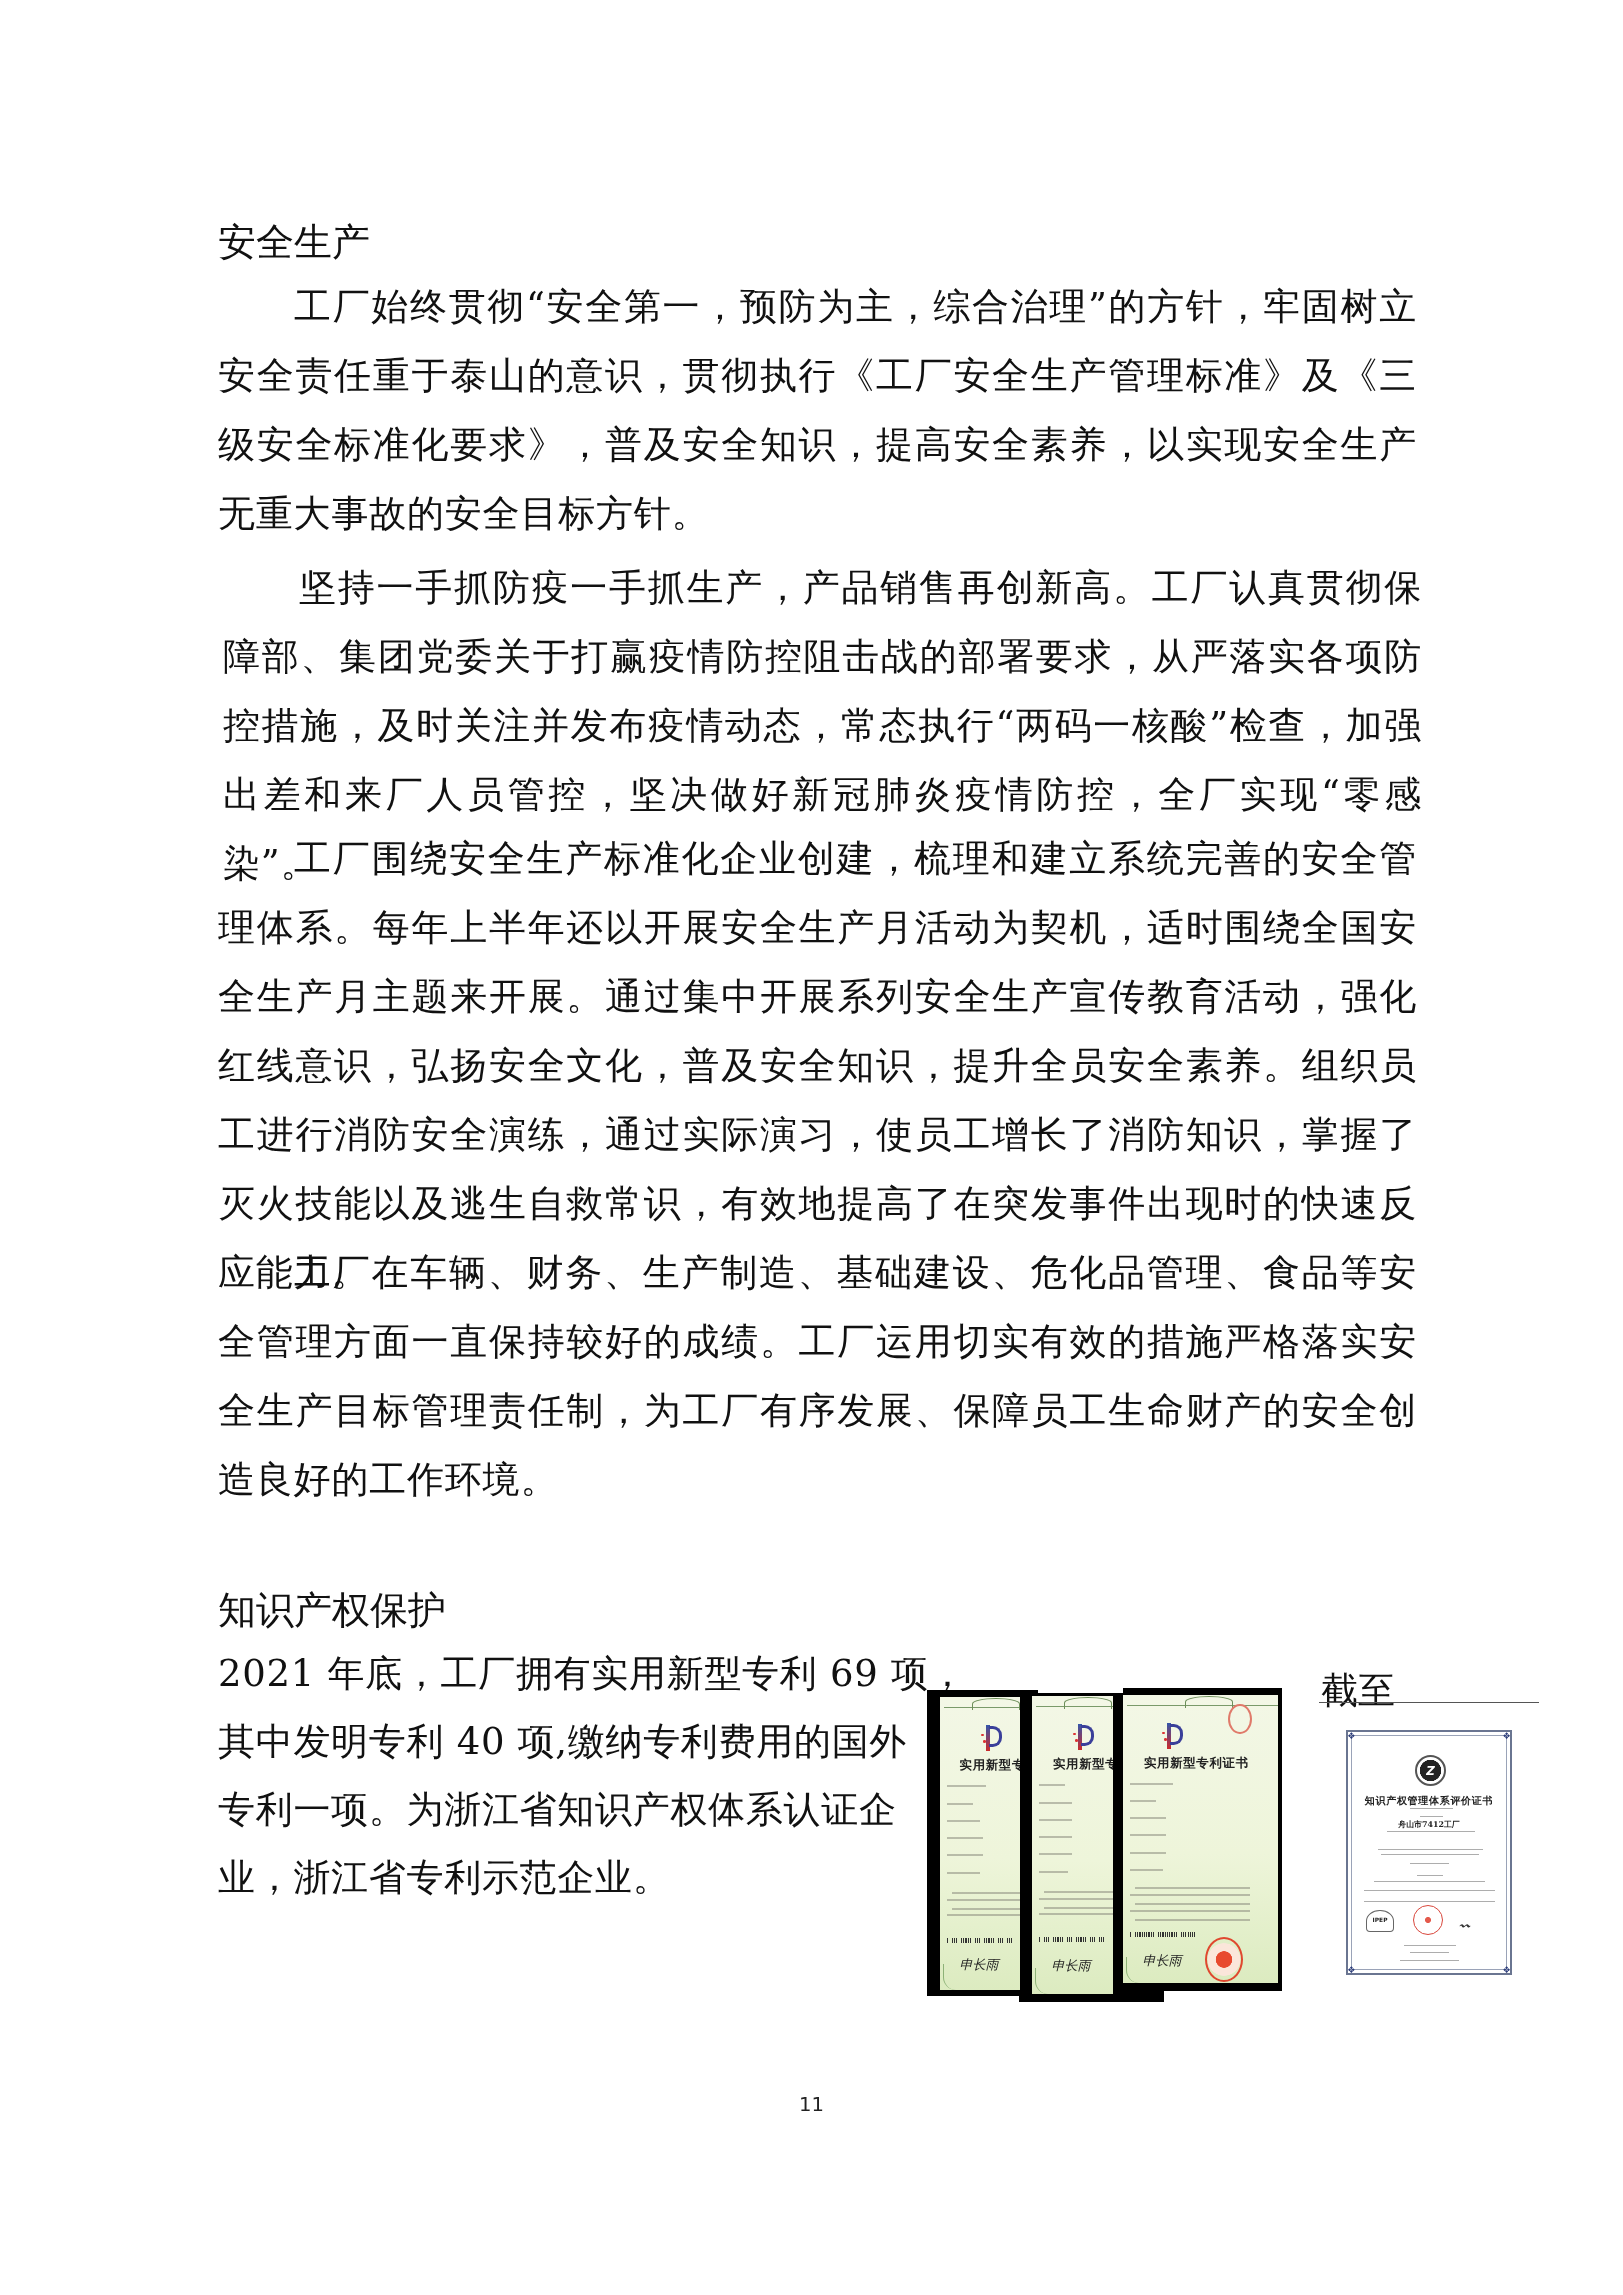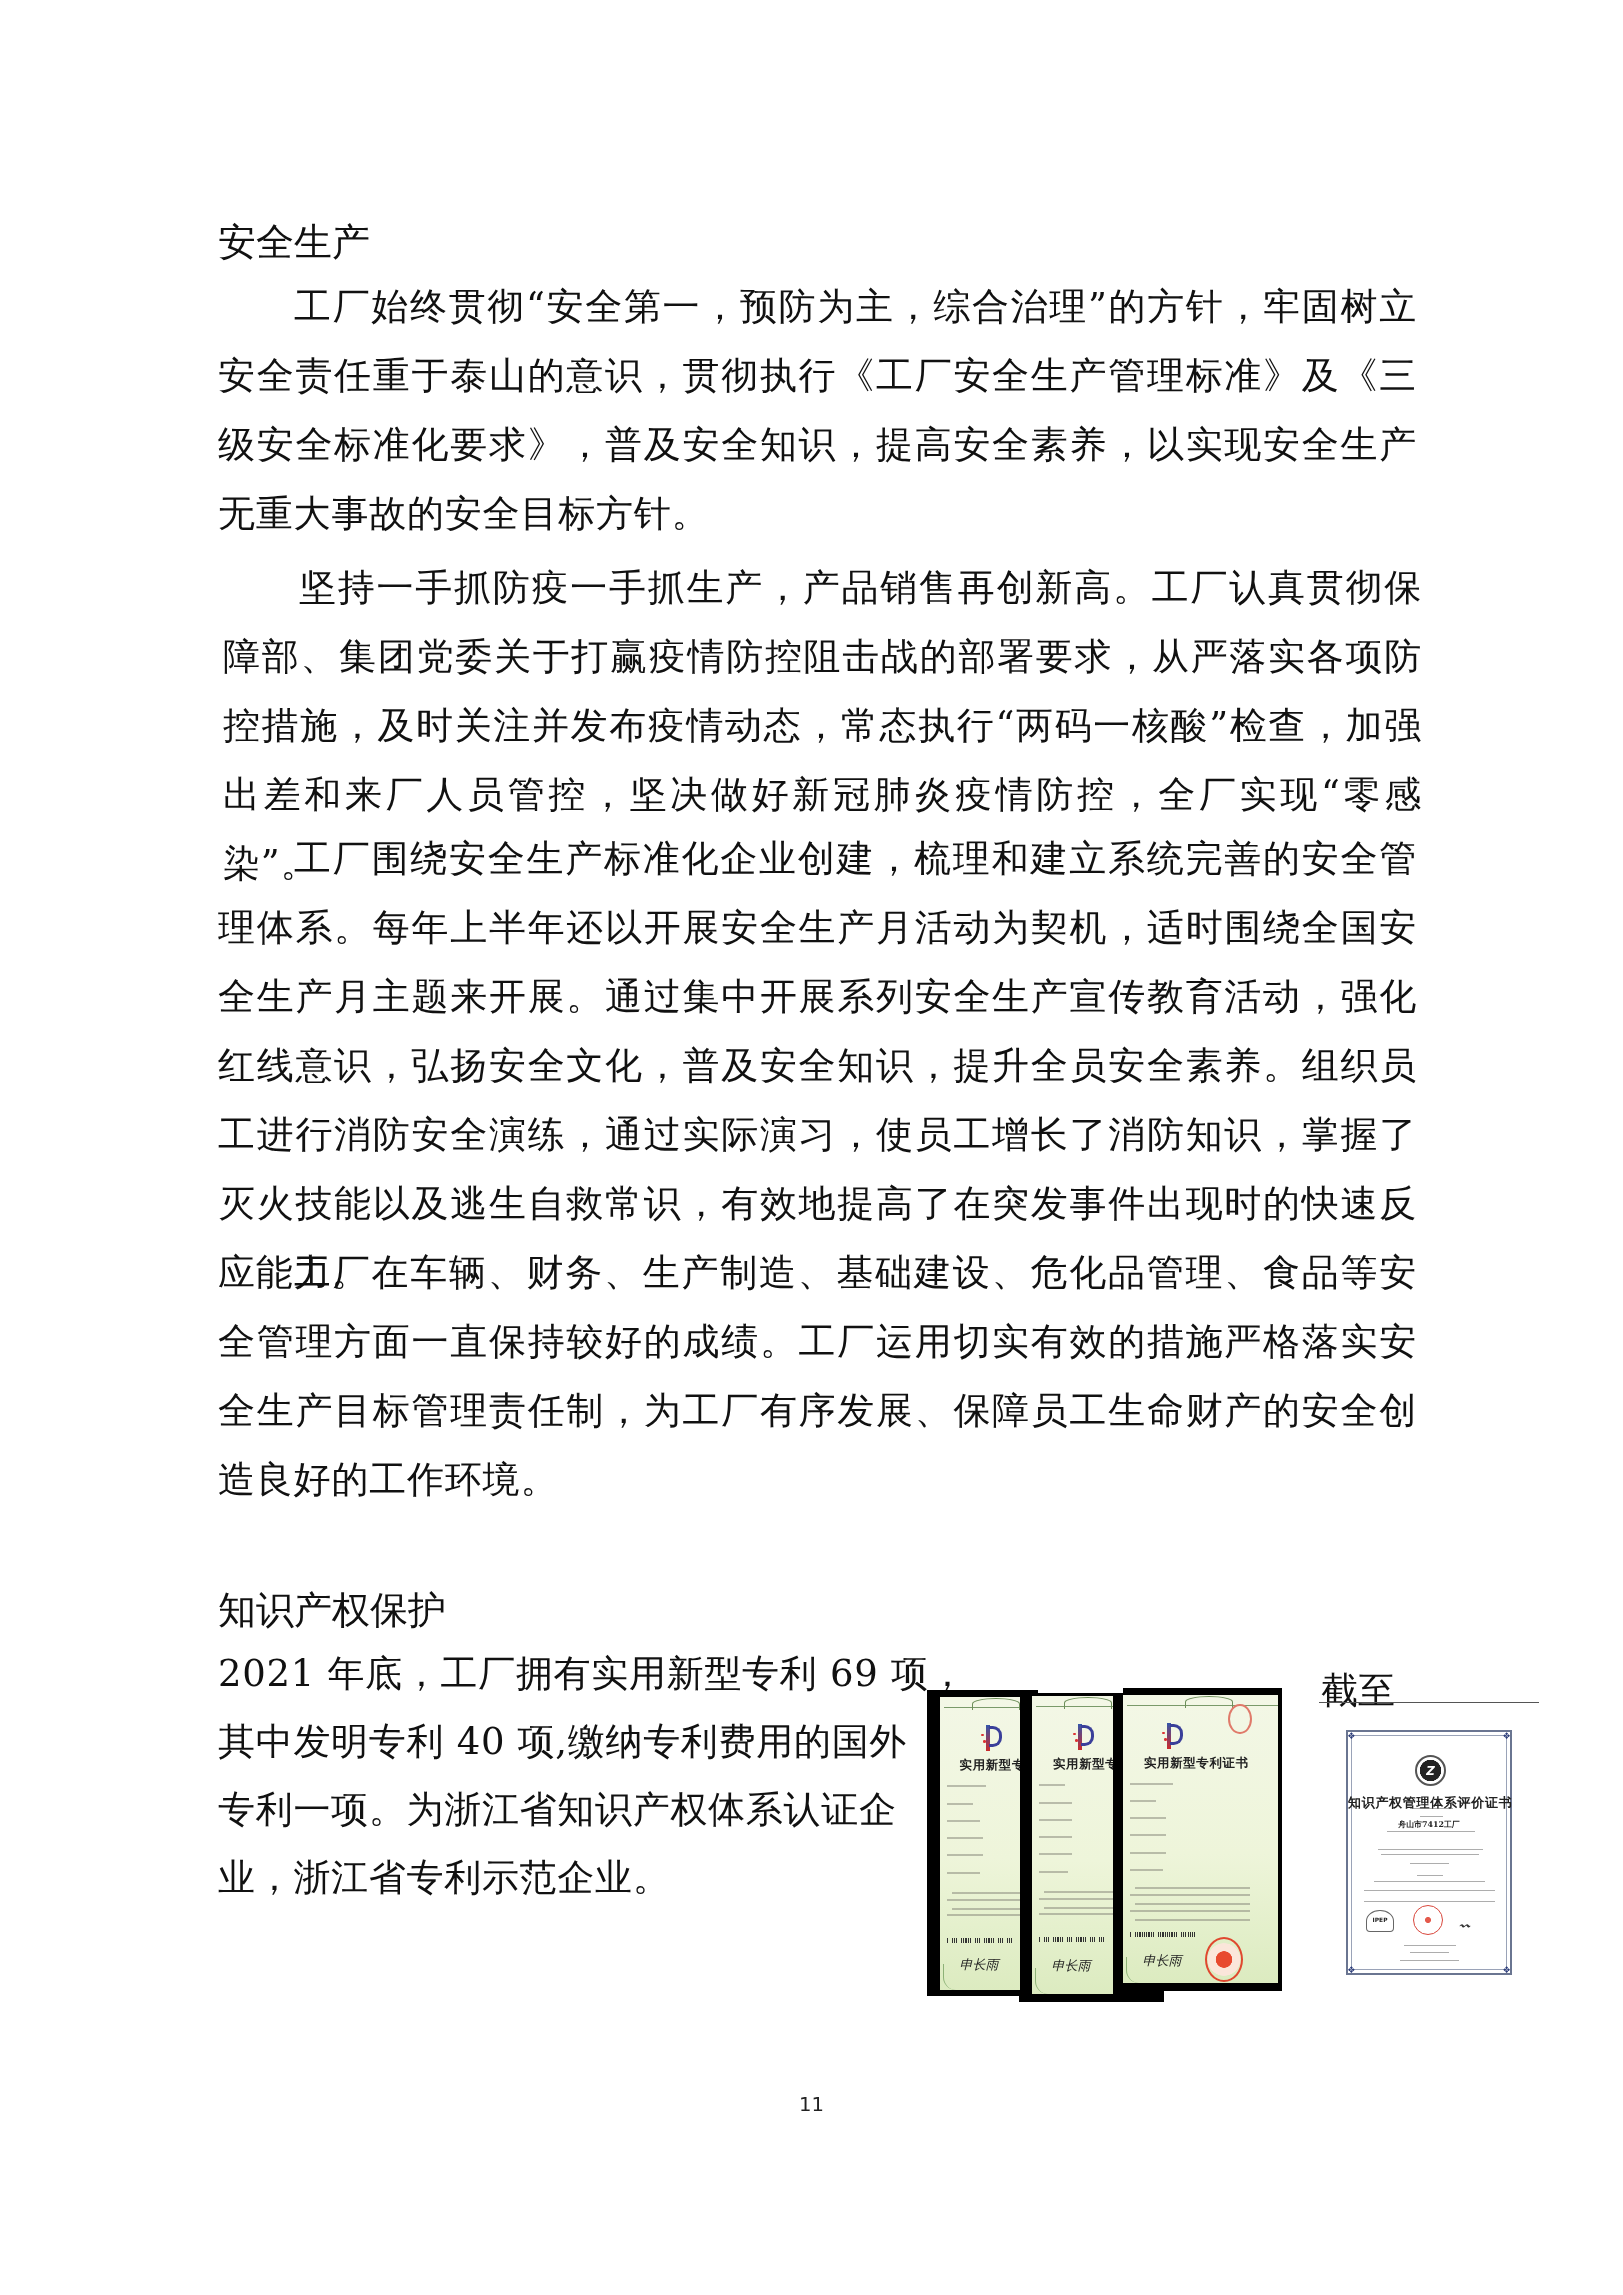--- a/index.html
+++ b/index.html
@@ -43,21 +43,21 @@
   .cutoff-rule { position: absolute; left: 1319px; top: 1702px; width: 220px; height: 1.3px; background: #555; }
 
   .ip-cert { position: absolute; left: 1346px; top: 1730px; width: 166px; height: 245px; background: #fff;
     border: 2px double #6a7591; box-sizing: border-box; }
   .ip-cert .inner { position: absolute; left: 2.6px; top: 2.6px; right: 2.6px; bottom: 2.6px; border: 0.7px solid #9aa3b8; }
   .ip-cert .corner { position: absolute; width: 9.2px; height: 9.2px; color: #2d3d7a; font-size: 9.2px; line-height: 9.2px; text-align: center; }
   .ip-cert .emblem { position: absolute; left: 67px; top: 23px; width: 31px; height: 31px; border-radius: 50%;
     border: 2px double #555; box-sizing: border-box; background: radial-gradient(circle,#222 0 55%, #fff 57% 100%); }
   .ip-cert .emblem span { position: absolute; left: 0; right: 0; top: 6.5px; text-align: center; color: #fff;
     font-family: "DejaVu Sans", sans-serif; font-weight: bold; font-size: 11.8px; font-style: italic; }
-  .ip-cert .ctitle { position: absolute; left: 0; right: 0; top: 62px; text-align: center; font-size: 13px;
+  .ip-cert .ctitle { position: absolute; left: 0; right: 0; top: 62px; text-align: center; font-size: 10px;
     font-weight: bold; color: #222; letter-spacing: 0.7px; white-space: nowrap; }
   .ip-cert .cname { position: absolute; left: 0; right: 0; top: 87px; text-align: center; font-size: 7.9px;
     font-weight: bold; color: #222; white-space: nowrap; }
   .ip-cert .tline { position: absolute; height: 1.3px; background: #777; opacity: .6; }
   .ip-cert .seal-red { position: absolute; left: 65px; top: 173px; width: 30px; height: 30px; border-radius: 50%;
     border: 1.3px solid #d9473c; box-sizing: border-box; background: radial-gradient(circle, #e45a4c 0 14%, transparent 16%); }
   .ip-cert .ipep { position: absolute; left: 18.3px; top: 178px; width: 27.5px; height: 22px; border-radius: 50% 50% 3.9px 3.9px;
     border: 1.3px solid #666; box-sizing: border-box; font-family: "DejaVu Sans", sans-serif; font-size: 5.9px;
     font-weight: bold; text-align: center; line-height: 19.6px; color: #222; }
   .ip-cert .sig2 { position: absolute; left: 111px; top: 185px; font-size: 10.5px; font-style: italic; color: #333; white-space: nowrap; }

